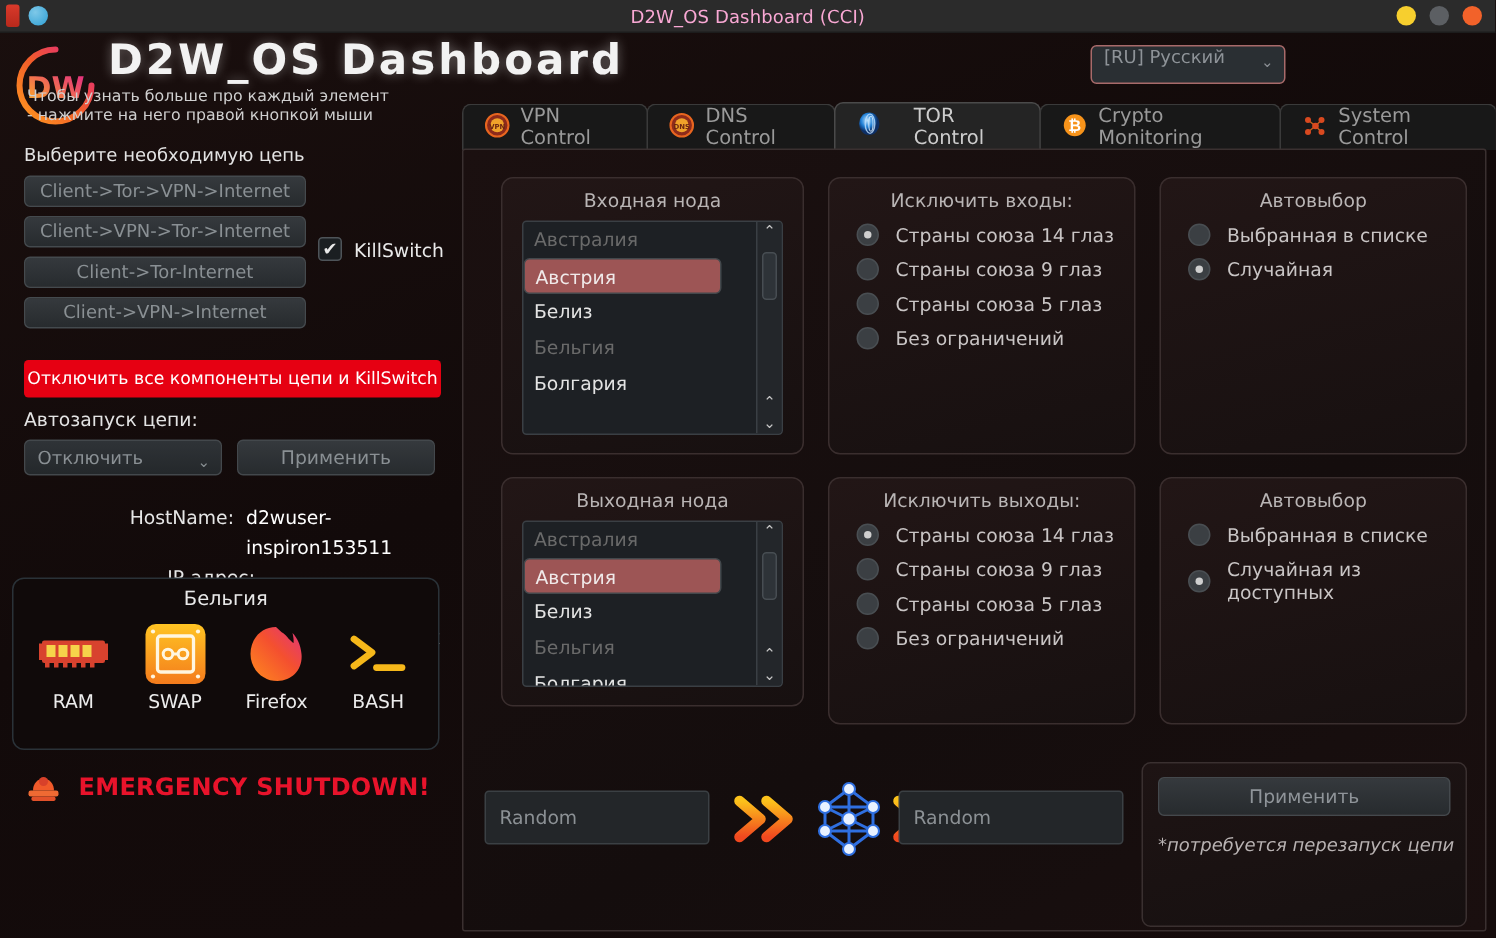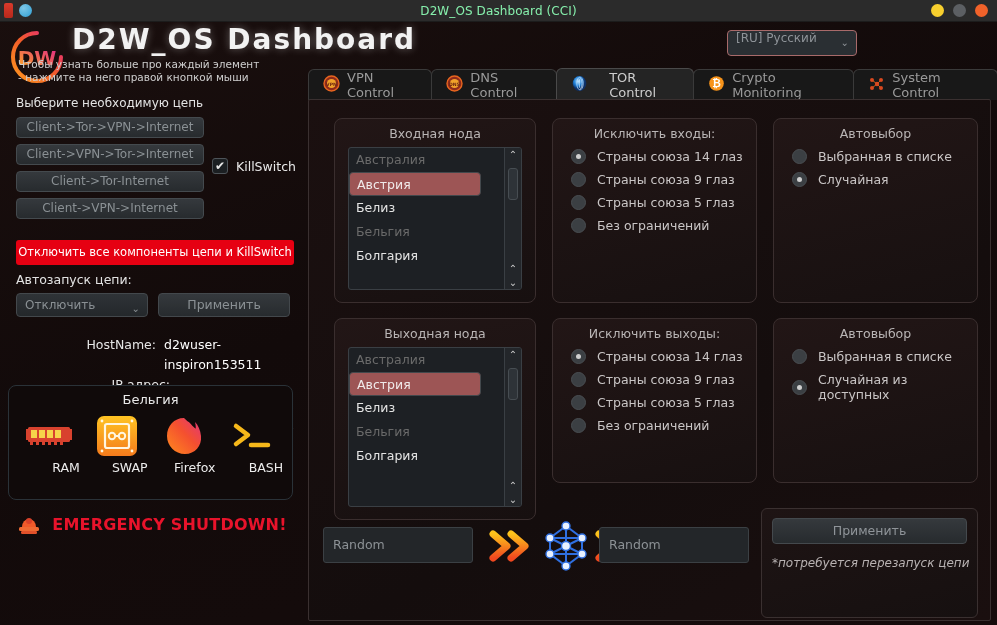--- a/index.html
+++ b/index.html
@@ -27,21 +27,21 @@
     width: 9px; height: 15px;
     background: linear-gradient(180deg,#d93a2b,#b8291c);
     border-radius: 2px;
   }
   .tb-icon-dot {
     width: 13px; height: 13px; border-radius: 50%;
     background: radial-gradient(circle at 35% 32%, #7ec8e8, #2e9fd4);
   }
   .tb-title {
     position: absolute; left: 0; right: 0; text-align: center;
-    font-size: 12px; color: #86efac; letter-spacing: .1px;
+    font-size: 12px; color: #f9a8d4; letter-spacing: .1px;
     pointer-events: none;
   }
   .tb-right { margin-left:auto; display:flex; align-items:center; gap:9px; padding-right:9px; }
   .wbtn { width: 13px; height: 13px; border-radius: 50%; }
   .wbtn.min { background: #f7cf2e; }
   .wbtn.max { background: #5c5f63; }
   .wbtn.close { background: #f2622a; }
 
   
   .header { position:relative; height: 52px; }
@@ -139,21 +139,21 @@
 
   
   .cleanup {
     position:absolute; left: 8px; top: 385px;
     width: 285px; height: 115px;
     background: #100a0a;
     border: 1px solid #2a3238; border-radius: 8px;
   }
   .cleanup-title { text-align:center; font-size: 13px; color: #e9e9e9; padding-top: 6px; }
   .tools { display:flex; justify-content: space-around; padding: 6px 6px 0 6px; }
-  .tool { width: 62px; text-align:right; }
+  .tool { width: 62px; text-align:center; }
   .tool .glyph { height: 46px; display:flex; align-items:center; justify-content:center; }
   .tool .nm { font-size: 12.5px; color: #ececec; margin-top: 1px; }
   .emergency {
     position:absolute; left: 8px; top: 505px;
     width: 285px; height: 38px;
     display:flex; align-items:center; justify-content:center; gap: 8px;
   }
   .emergency .txt { color:#e8132b; font-size: 16px; font-weight: bold; letter-spacing:.2px; }
 
   
@@ -559,21 +559,21 @@
       <div class="radio-row">
         <span class="radio"></span>
         <span class="radio-lbl">Выбранная в списке</span>
       </div>
       <div class="radio-row">
         <span class="radio on"></span>
         <span class="radio-lbl">Случайная</span>
       </div>
     </div>
 
-    <div class="panel" style="left:25px; top:218px; width:202px; height:202px;">
+    <div class="panel" style="left:25px; top:218px; width:202px; height:153px;">
       <div class="panel-title">Выходная нода</div>
       <div class="listbox">
         <div class="lb-items">
           <div class="lb-item dim">Австралия</div>
           <div class="lb-item sel">Австрия</div>
           <div class="lb-item">Белиз</div>
           <div class="lb-item dim">Бельгия</div>
           <div class="lb-item">Болгария</div>
         </div>
         <div class="lb-scroll">

